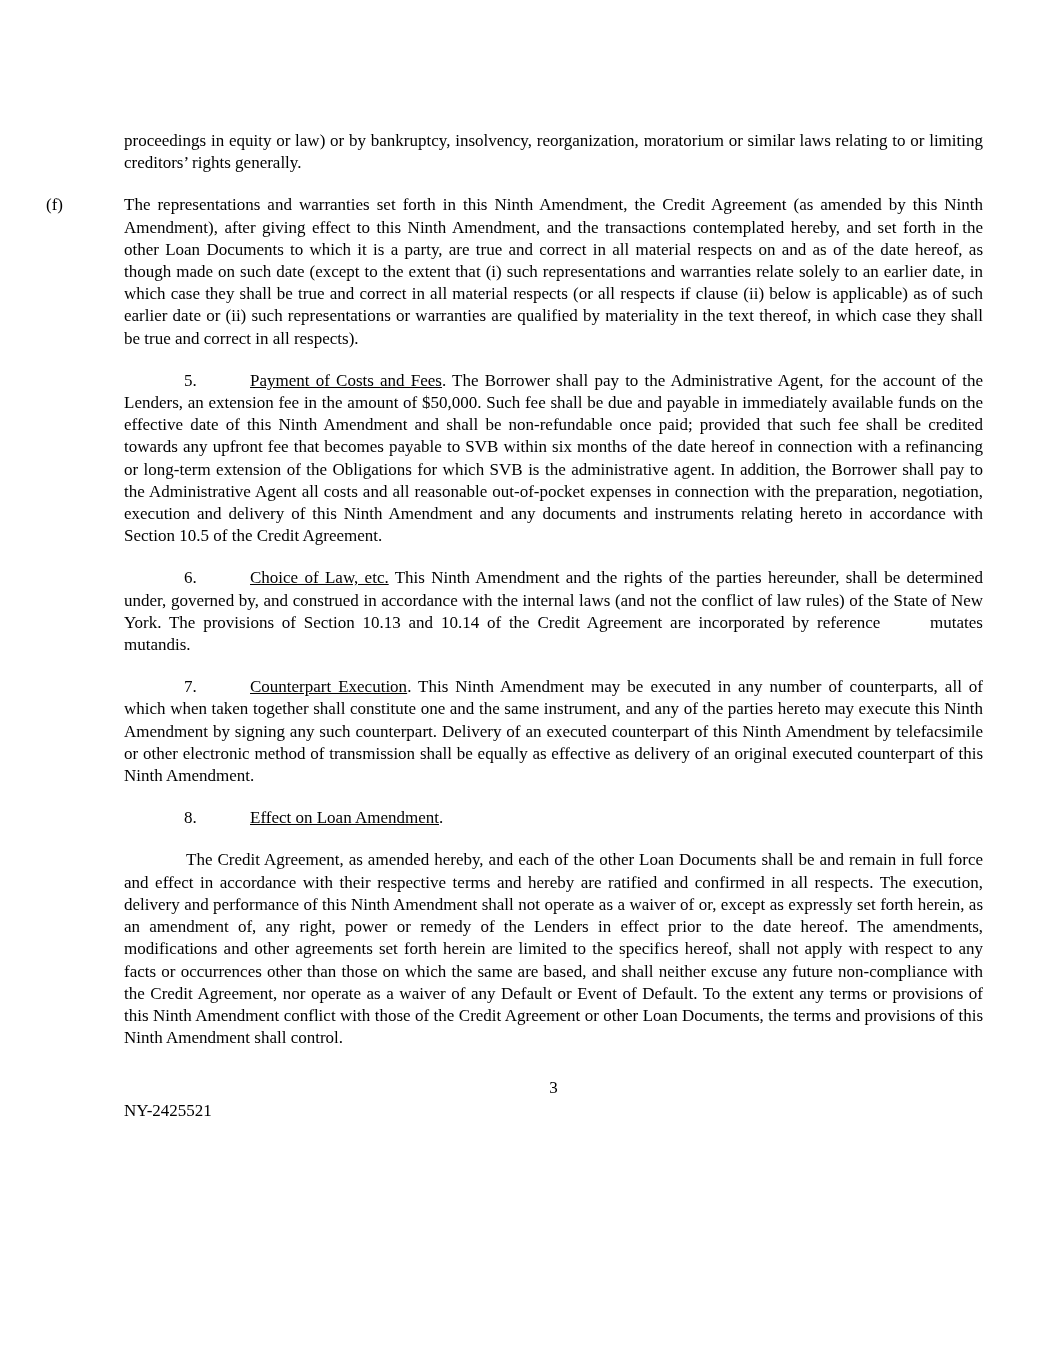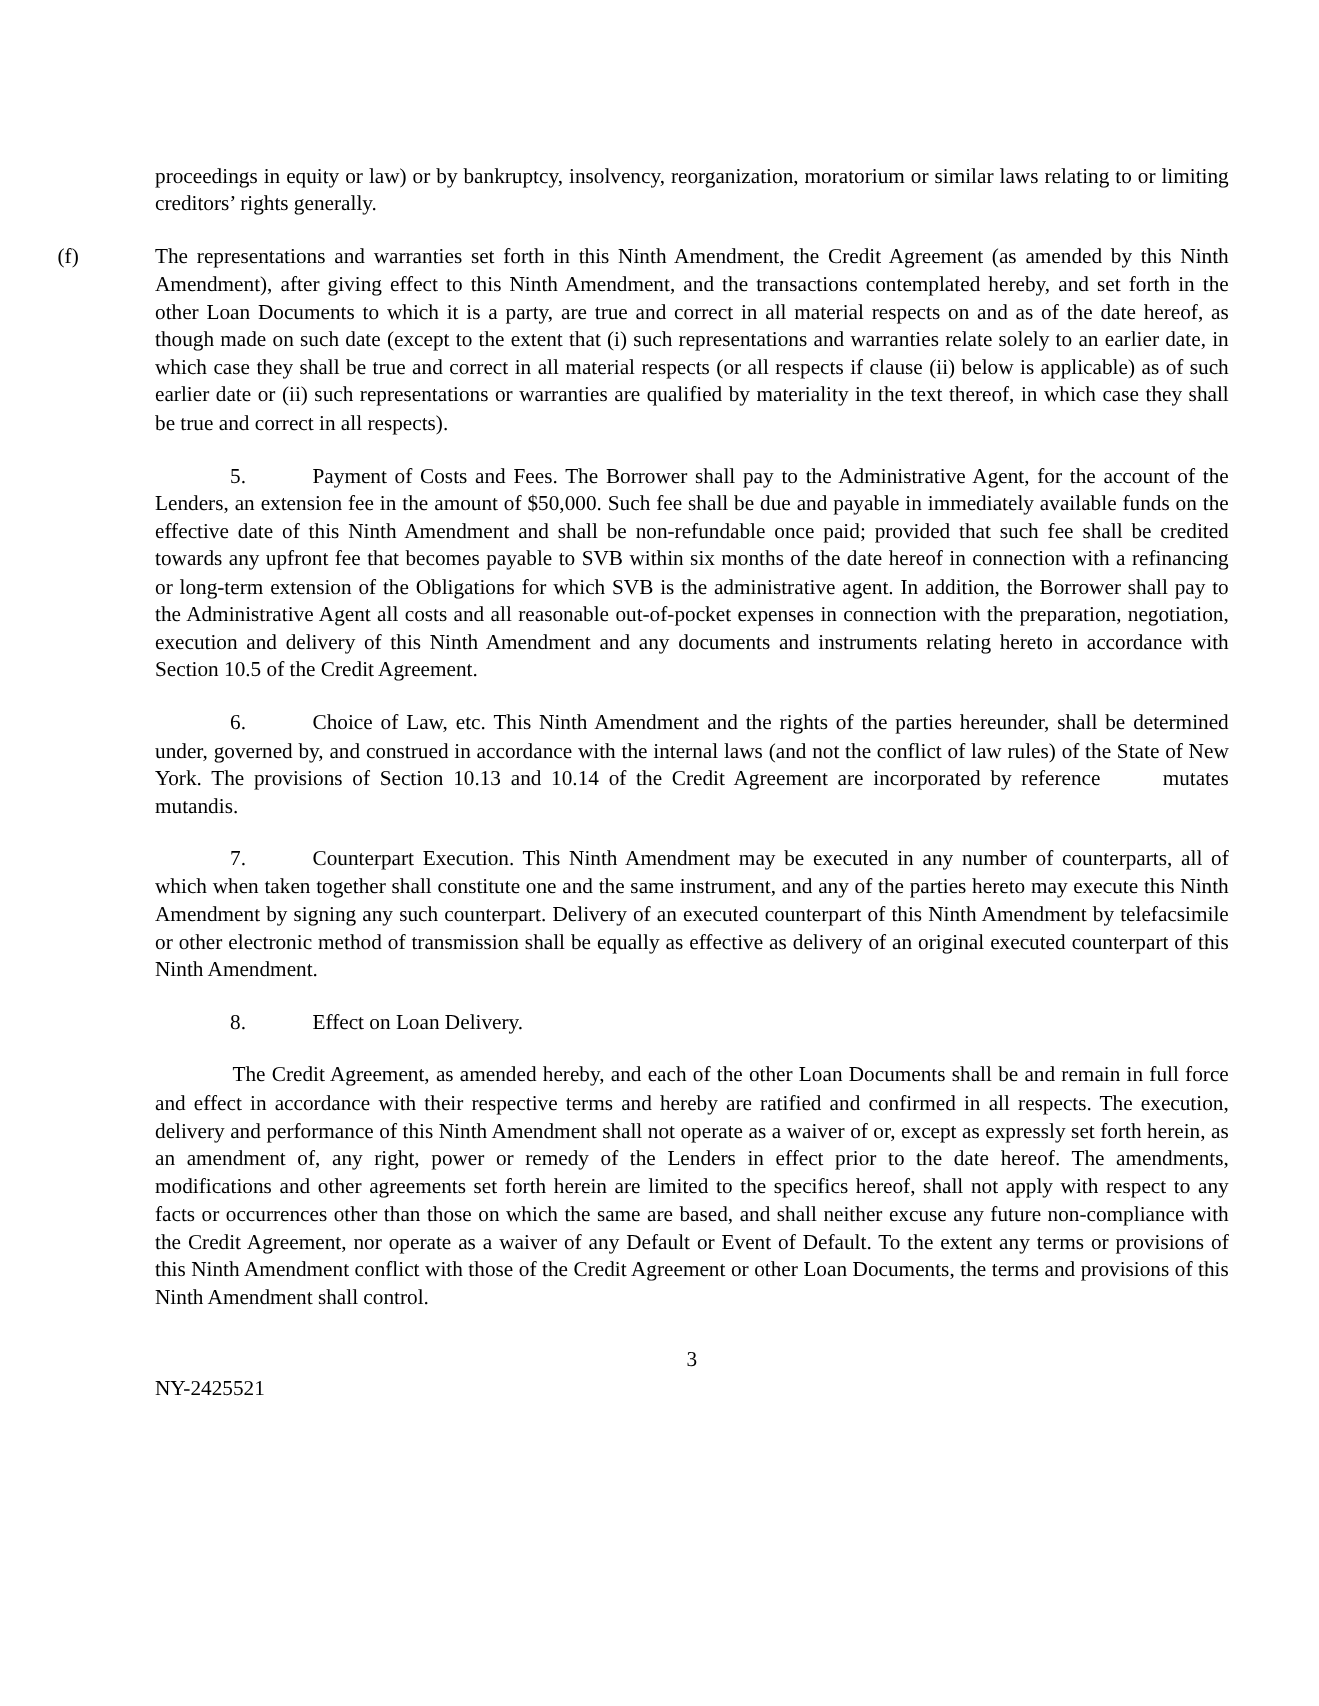--- a/index.html
+++ b/index.html
@@ -40,20 +40,21 @@
   
   .sec {
     text-indent: 60px;
   }
   .sec .num {
     display: inline-block;
     width: 66px;
     text-indent: 0;
   }
   .heading {
+    text-decoration: underline;
   }
   .em {
     margin-left: 42px;
   }
   .closing {
     text-indent: 62px;
   }
   .footer-page {
     text-align: center !important;
     margin: 28px 0 0 0 !important;
@@ -73,21 +74,21 @@
 
 
   <p class="li"><span class="label">(f)</span><span>The representations and warranties set forth in this Ninth Amendment, the Credit Agreement (as amended by this Ninth Amendment), after giving effect to this Ninth Amendment, and the transactions contemplated hereby, and set forth in the other Loan Documents to which it is a party, are true and correct in all material respects on and as of the date hereof, as though made on such date (except to the extent that (i) such representations and warranties relate solely to an earlier date, in which case they shall be true and correct in all material respects (or all respects if clause (ii) below is applicable) as of such earlier date or (ii) such representations or warranties are qualified by materiality in the text thereof, in which case they shall be true and correct in all respects).</span></p>
 
   <p class="sec"><span class="num">5.</span><span class="heading">Payment of Costs and Fees</span><span>.  </span><span>The Borrower shall pay to the Administrative Agent, for the account of the Lenders, an extension fee in the amount of $50,000.  Such fee shall be due and payable in immediately available funds on the effective date of this Ninth Amendment and shall be non-refundable once paid; provided that such fee shall be credited towards any upfront fee that becomes payable to SVB within six months of the date hereof in connection with a refinancing or long-term extension of the Obligations for which SVB is the administrative agent.  In addition, the Borrower shall pay to the Administrative Agent all costs and all reasonable out-of-pocket expenses in connection with the preparation, negotiation, execution and delivery of this Ninth Amendment and any documents and instruments relating hereto in accordance with Section 10.5 of the Credit Agreement.</span></p>
 
   <p class="sec"><span class="num">6.</span><span class="heading">Choice of Law, etc.</span><span>  </span><span>This Ninth Amendment and the rights of the parties hereunder, shall be determined under, governed by, and construed in accordance with the internal laws (and not the conflict of law rules) of the State of New York. The provisions of Section 10.13 and 10.14 of the Credit Agreement are incorporated by reference </span><span class="em">mutates mutandis</span><span>.</span></p>
 
   <p class="sec"><span class="num">7.</span><span class="heading">Counterpart Execution</span><span>.  </span><span>This Ninth Amendment may be executed in any number of counterparts, all of which when taken together shall constitute one and the same instrument, and any of the parties hereto may execute this Ninth Amendment by signing any such counterpart.  Delivery of an executed counterpart of this Ninth Amendment by telefacsimile or other electronic method of transmission shall be equally as effective as delivery of an original executed counterpart of this Ninth Amendment.</span></p>
 
-  <p class="sec"><span class="num">8.</span><span class="heading">Effect on Loan Delivery</span><span>.</span></p>
+  <p class="sec"><span class="num">8.</span><span class="heading">Effect on Loan Amendment</span><span>.</span></p>
 
   <p class="closing">The Credit Agreement, as amended hereby, and each of the other Loan Documents shall be and remain in full force and effect in accordance with their respective terms and hereby are ratified and confirmed in all respects.  The execution, delivery and performance of this Ninth Amendment shall not operate as a waiver of or, except as expressly set forth herein, as an amendment of, any right, power or remedy of the Lenders in effect prior to the date hereof.  The amendments, modifications and other agreements set forth herein are limited to the specifics hereof, shall not apply with respect to any facts or occurrences other than those on which the same are based, and shall neither excuse any future non-compliance with the Credit Agreement, nor operate as a waiver of any Default or Event of Default.  To the extent any terms or provisions of this Ninth Amendment conflict with those of the Credit Agreement or other Loan Documents, the terms and provisions of this Ninth Amendment shall control.</p>
 
   <p class="footer-page">3</p>
 
   <p class="footer-doc">NY-2425521</p>
 
 </div>
 
 </body></html>

